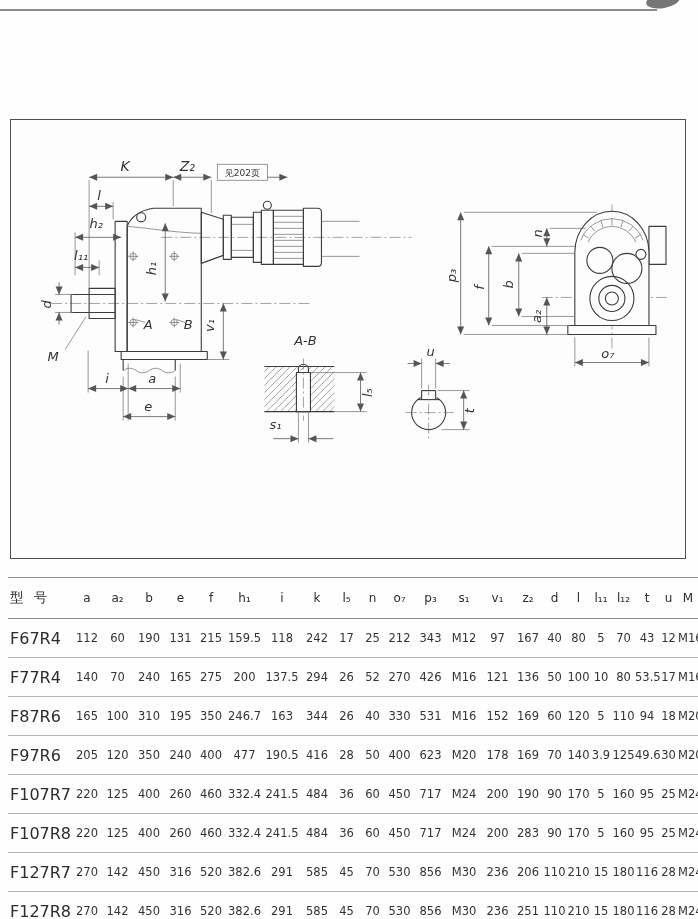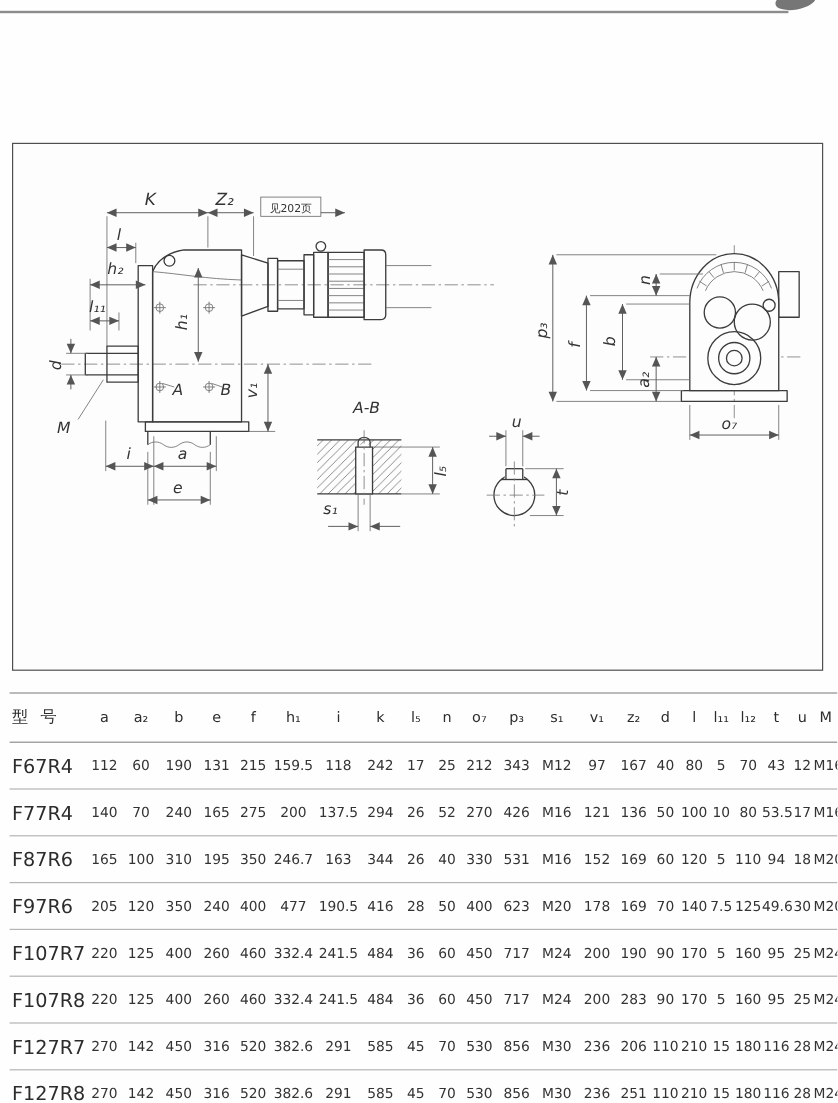--- a/index.html
+++ b/index.html
@@ -375,21 +375,21 @@
           <div class="cell td">416</div>
           <div class="cell td">28</div>
           <div class="cell td">50</div>
           <div class="cell td">400</div>
           <div class="cell td">623</div>
           <div class="cell td">M20</div>
           <div class="cell td">178</div>
           <div class="cell td">169</div>
           <div class="cell td">70</div>
           <div class="cell td">140</div>
-          <div class="cell td">7.5</div>
+          <div class="cell td">3.9</div>
           <div class="cell td">125</div>
           <div class="cell td">49.6</div>
           <div class="cell td">30</div>
           <div class="cell td">M20</div>
         </div>
         <div class="row">
           <div class="cell td model">F107R7</div>
           <div class="cell td">220</div>
           <div class="cell td">125</div>
           <div class="cell td">400</div>

